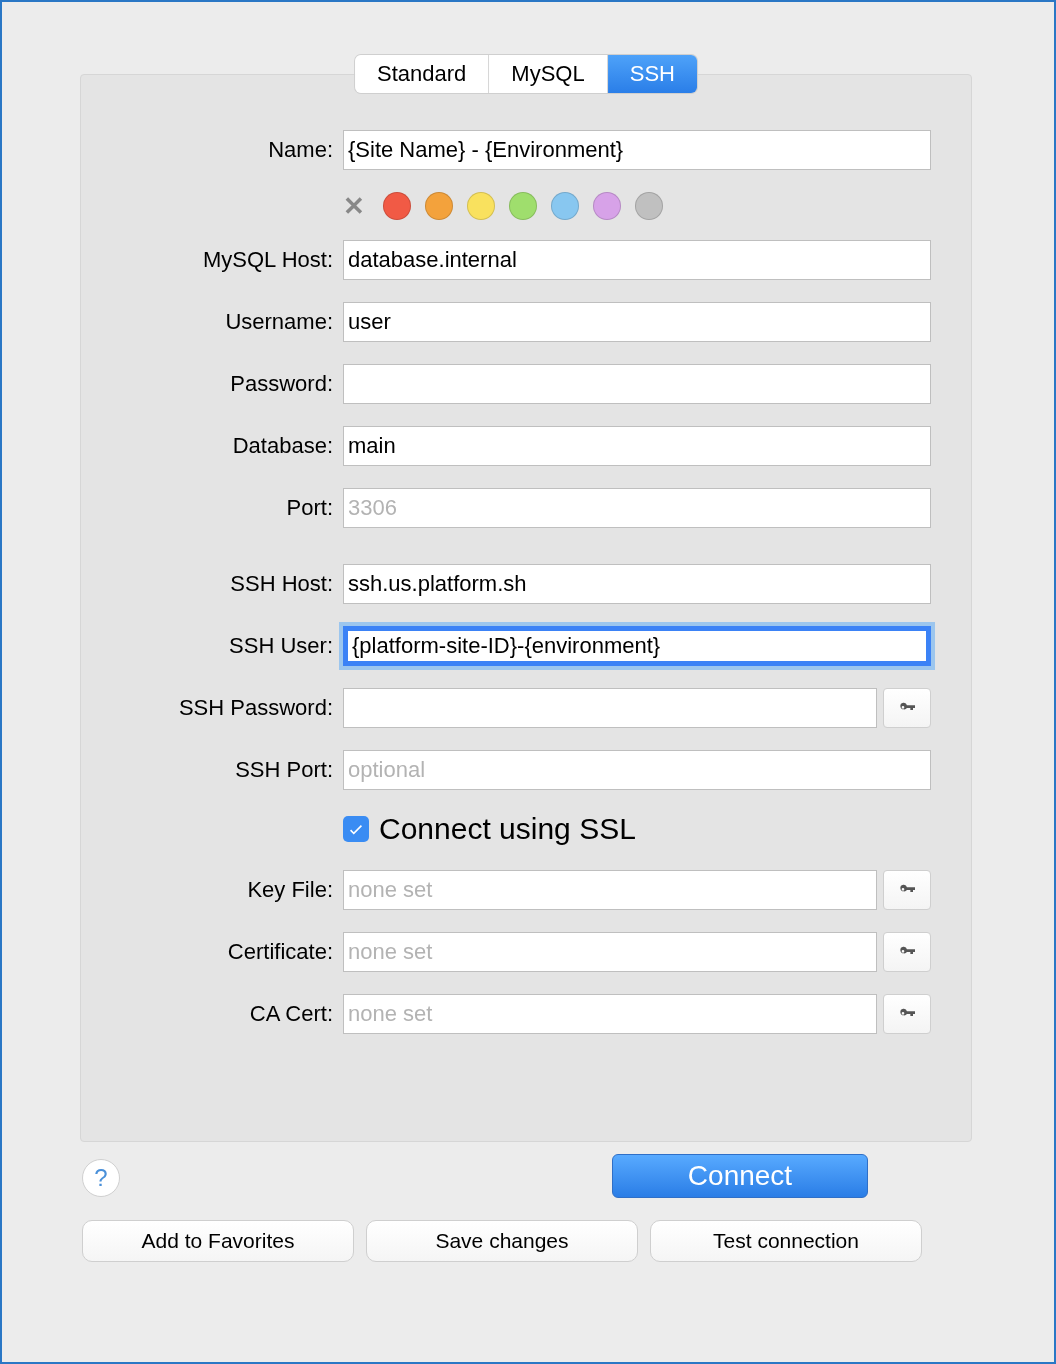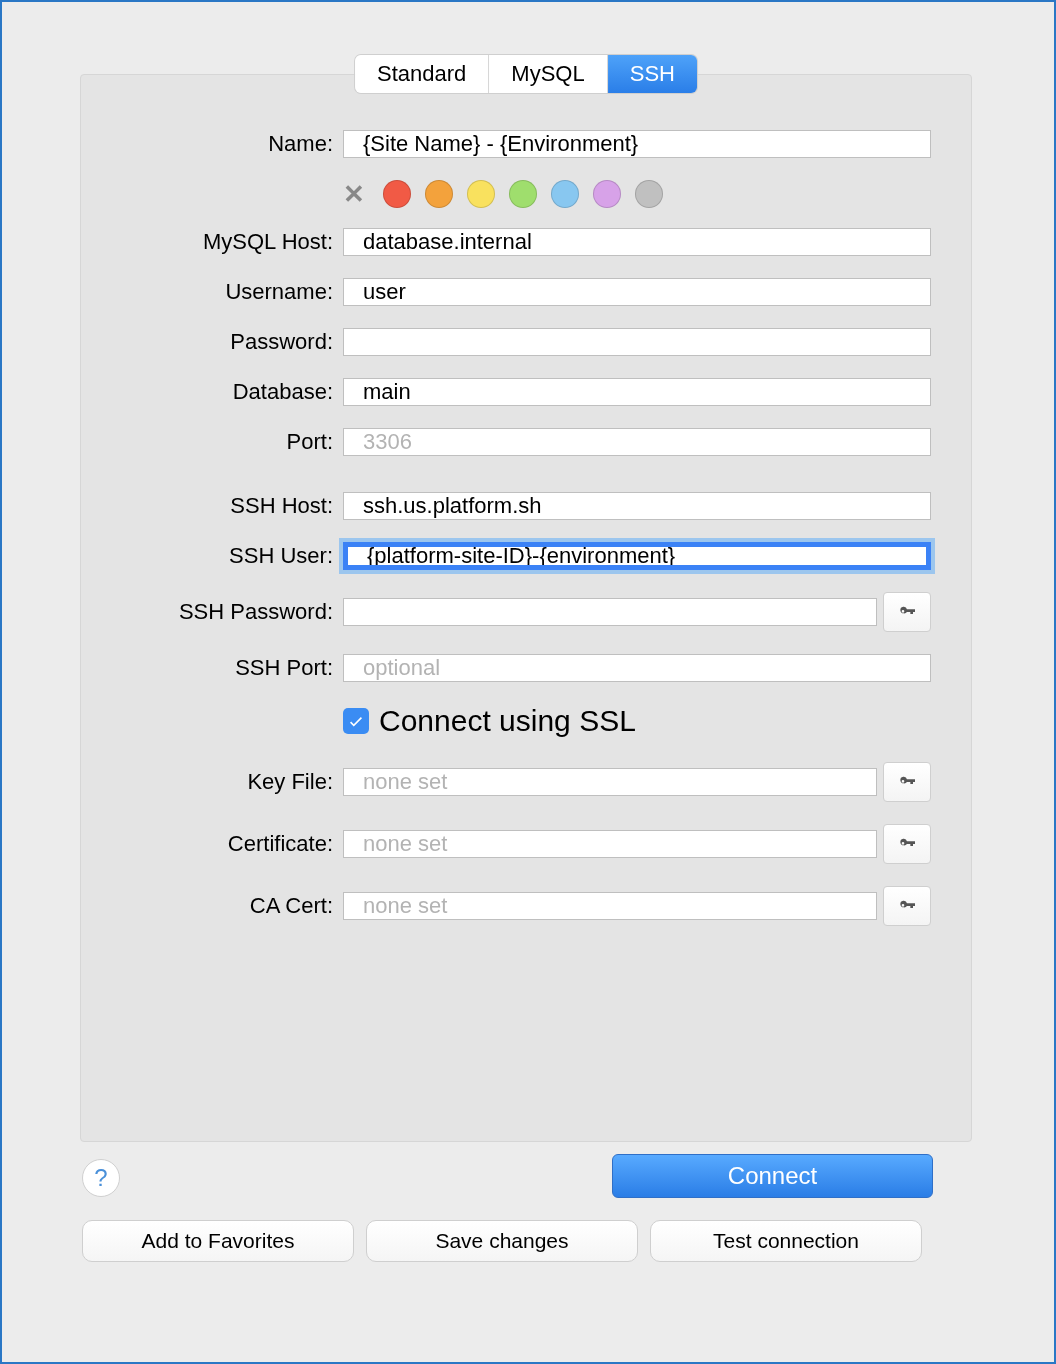--- a/index.html
+++ b/index.html
@@ -69,23 +69,23 @@
     padding-right: 10px;
   }
   .input-wrap {
     flex: 1;
     display: flex;
     align-items: center;
     position: relative;
   }
   input[type="text"], .text-input {
     flex: 1;
-    height: 28px;
+    height: 40px;
     font-size: 22px;
-    padding: 0 19px;
+    padding: 0 4px;
     border: 1px solid #bfbfbf;
     background: #fff;
     font-family: inherit;
     color: #000;
     outline: none;
   }
   .text-input.focused {
     border: 5px solid #3b82f6;
     box-shadow: 0 0 0 4px #9cc6ee;
     border-radius: 0;
@@ -156,27 +156,27 @@
     font-size: 24px;
     display: flex;
     align-items: center;
     justify-content: center;
     cursor: pointer;
   }
   .connect-btn {
     position: absolute;
     left: 610px;
     top: 1152px;
-    width: 321px;
+    width: 256px;
     height: 44px;
     background: linear-gradient(#58aaff,#2a7de6);
     border: 1px solid #2f6fc7;
     border-radius: 6px;
     color: #fff;
-    font-size: 24px;
+    font-size: 28px;
     display: flex;
     align-items: center;
     justify-content: center;
     cursor: pointer;
   }
   .bottom-btn {
     position: absolute;
     top: 1218px;
     height: 42px;
     background: linear-gradient(#ffffff,#f5f5f5);

